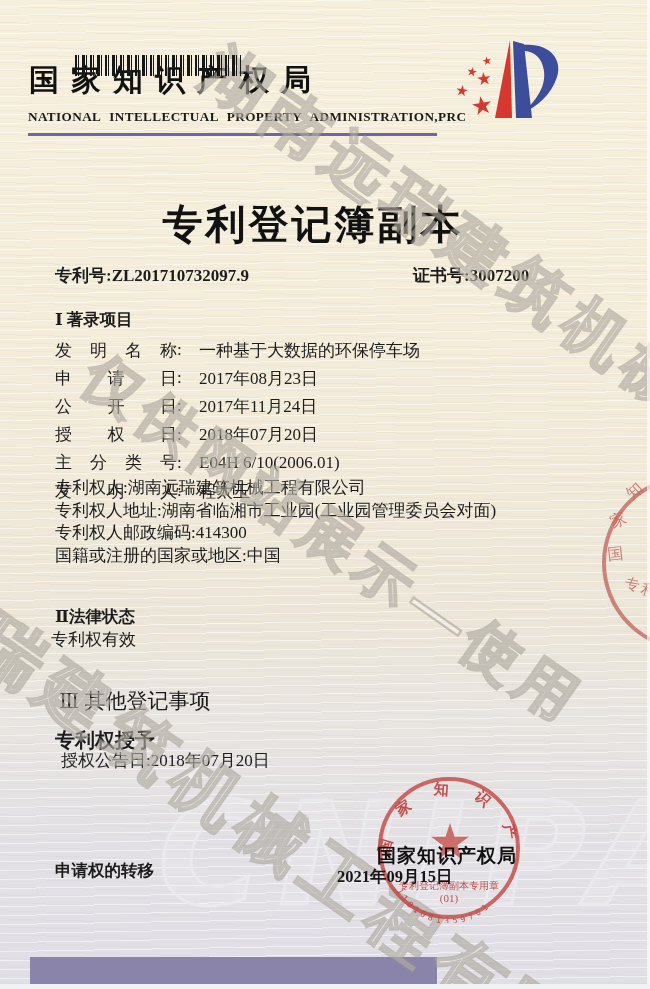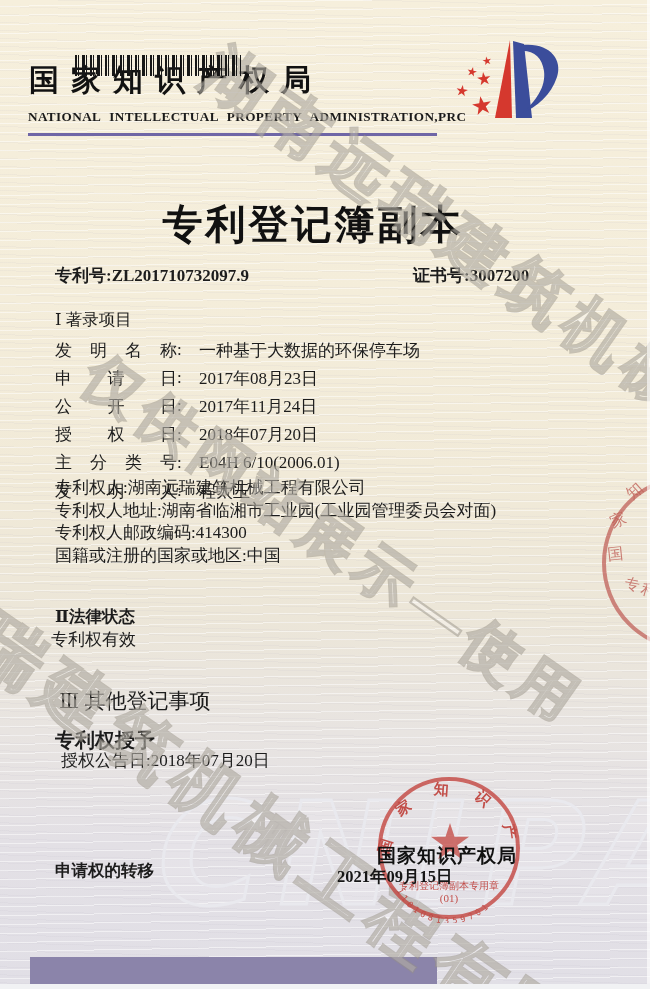--- a/index.html
+++ b/index.html
@@ -65,21 +65,21 @@
 
   
   .doc-title{
     position:absolute;left:0;top:197px;width:626px;z-index:2;
     text-align:center;font-size:40px;font-weight:bold;letter-spacing:3px;color:#111;
   }
   .meta-patent{position:absolute;left:55px;top:264px;font-size:17px;font-weight:bold;z-index:2;}
   .meta-cert{position:absolute;left:413px;top:264px;font-size:17px;font-weight:bold;z-index:2;}
 
   
-  .sec1-head{position:absolute;left:55px;top:309px;font-size:16.5px;font-weight:normal;z-index:2;}
+  .sec1-head{position:absolute;left:55px;top:309px;font-size:16.5px;font-weight:bold;z-index:2;}
   .rows{position:absolute;left:55px;top:336px;z-index:2;font-size:17px;}
   .row{height:28.2px;display:flex;align-items:center;}
   .rl{display:inline-block;width:122px;text-align:justify;text-align-last:justify;}
   .colon{display:inline-block;width:8px;}
   .rv{margin-left:14px;white-space:nowrap;}
 
   
   .holder{position:absolute;left:55px;top:477px;z-index:2;font-size:17px;line-height:22.6px;}
 
   

